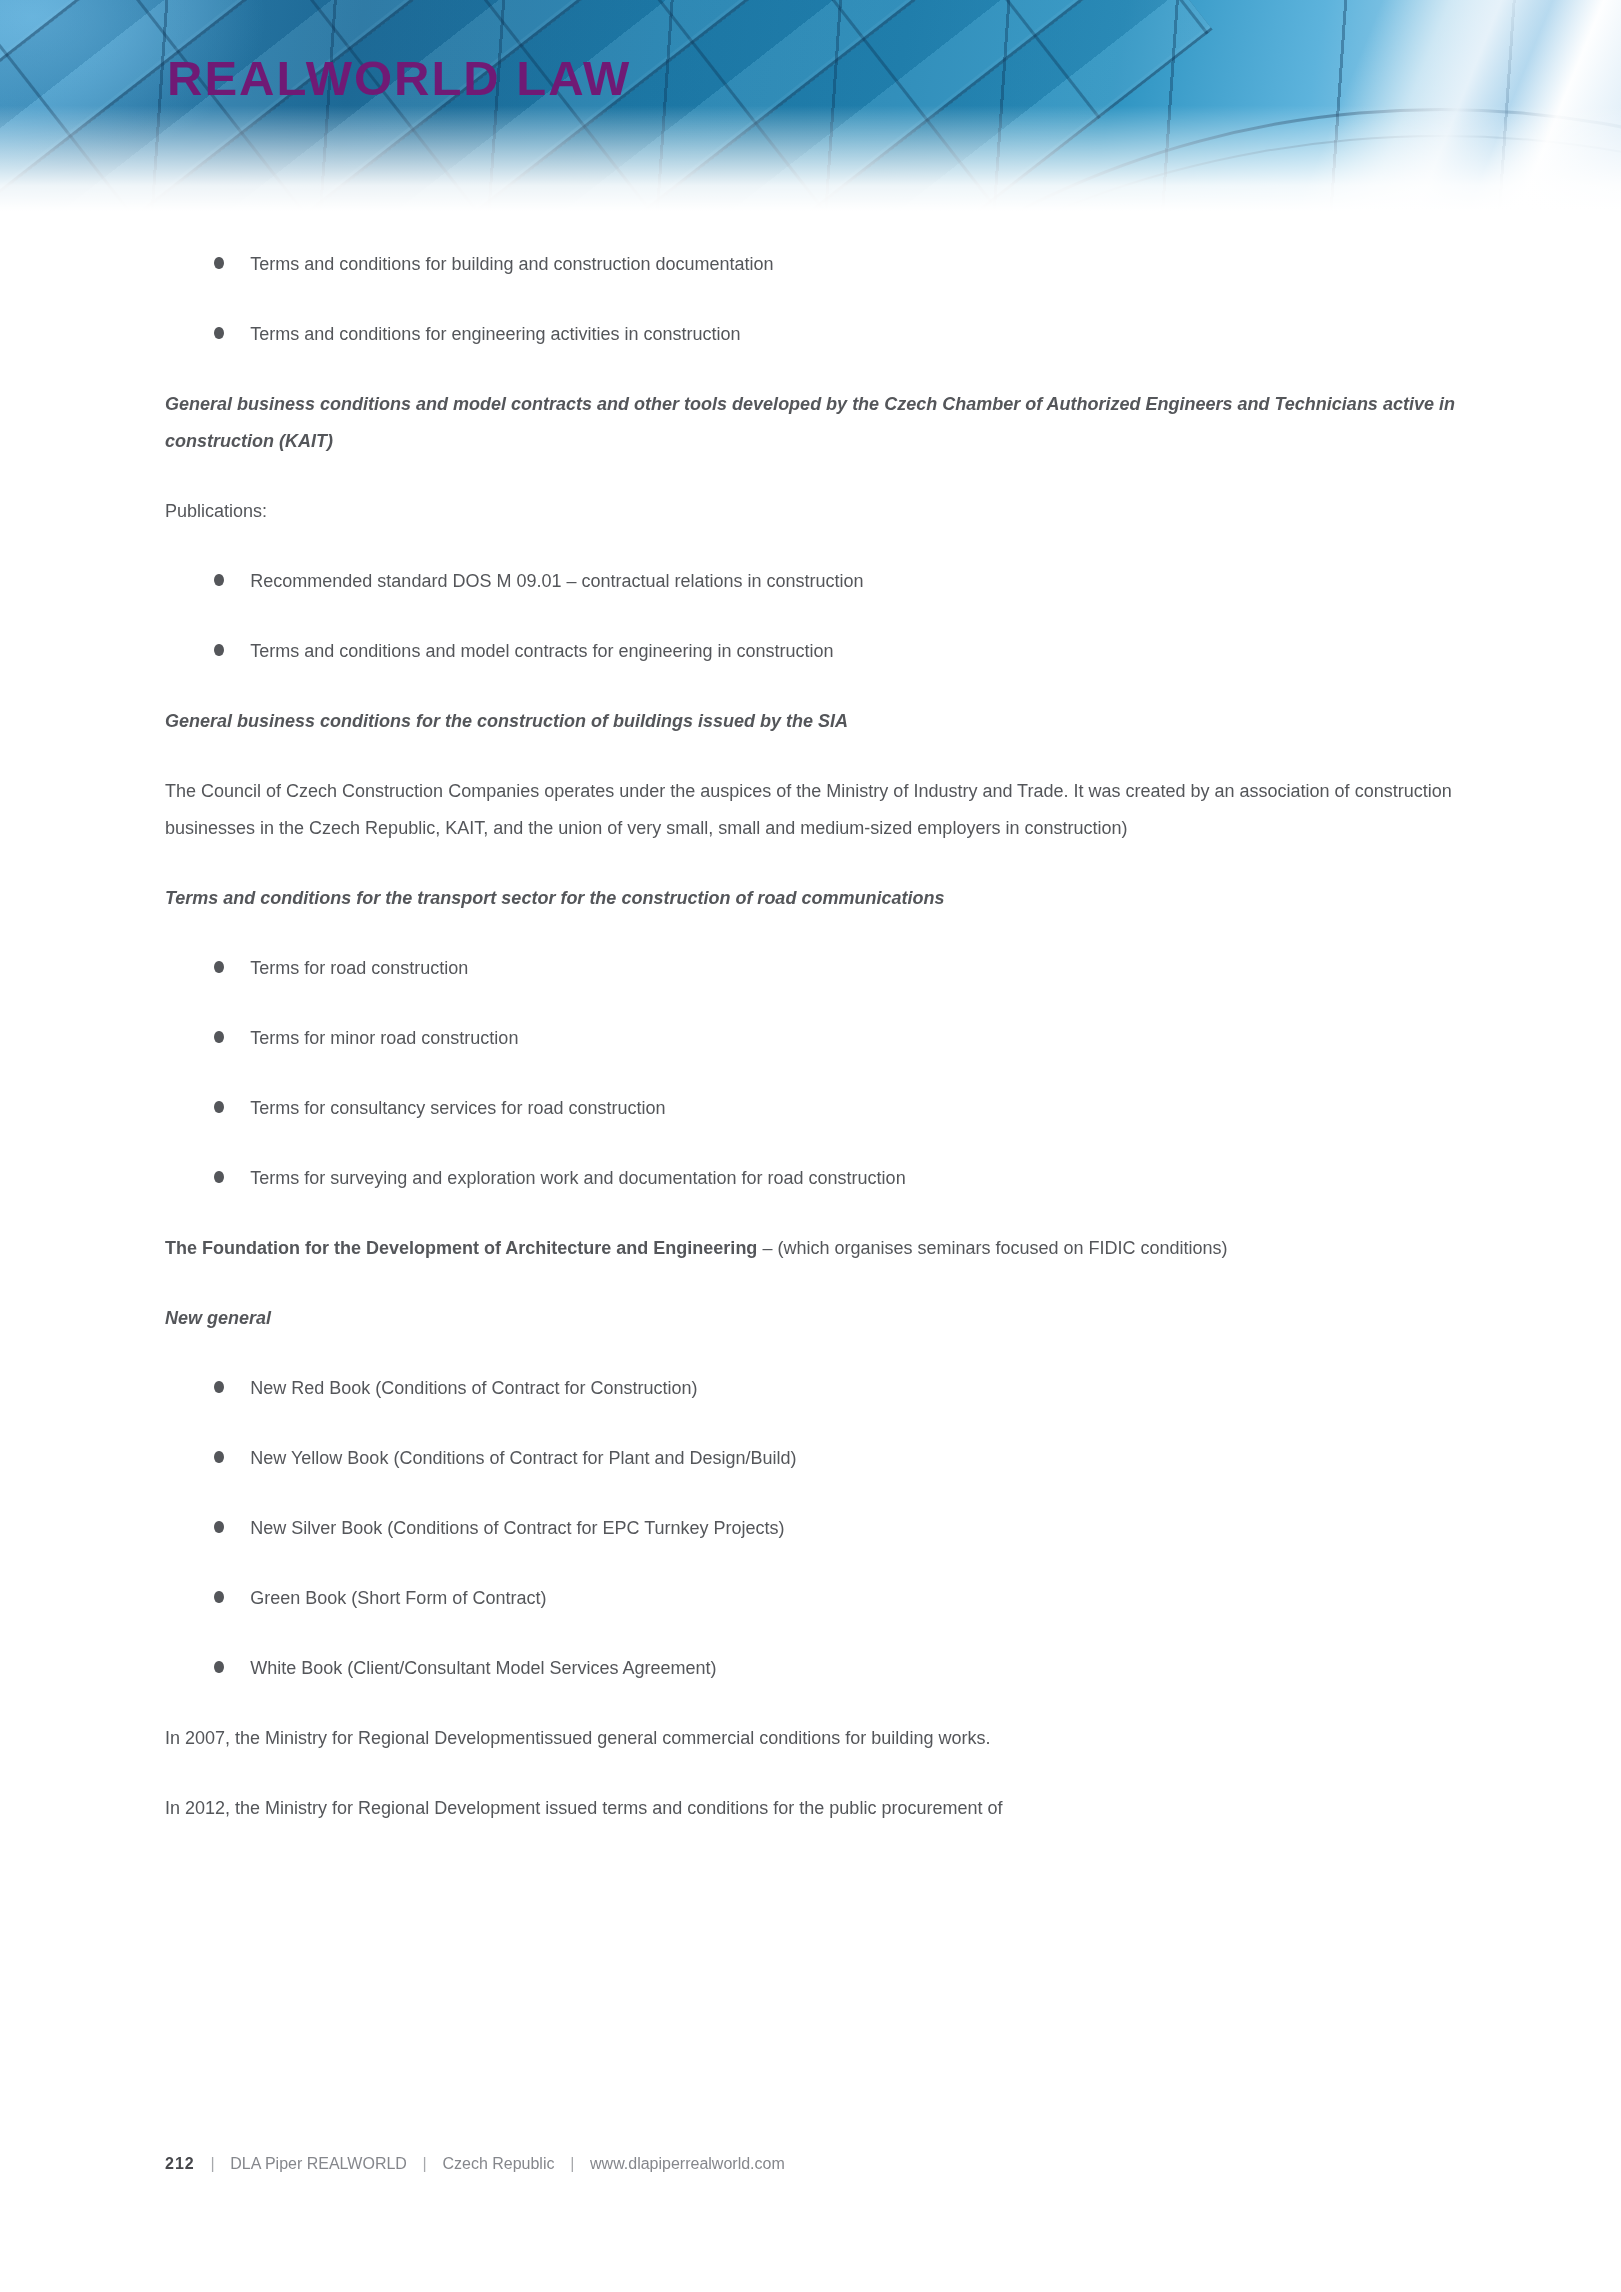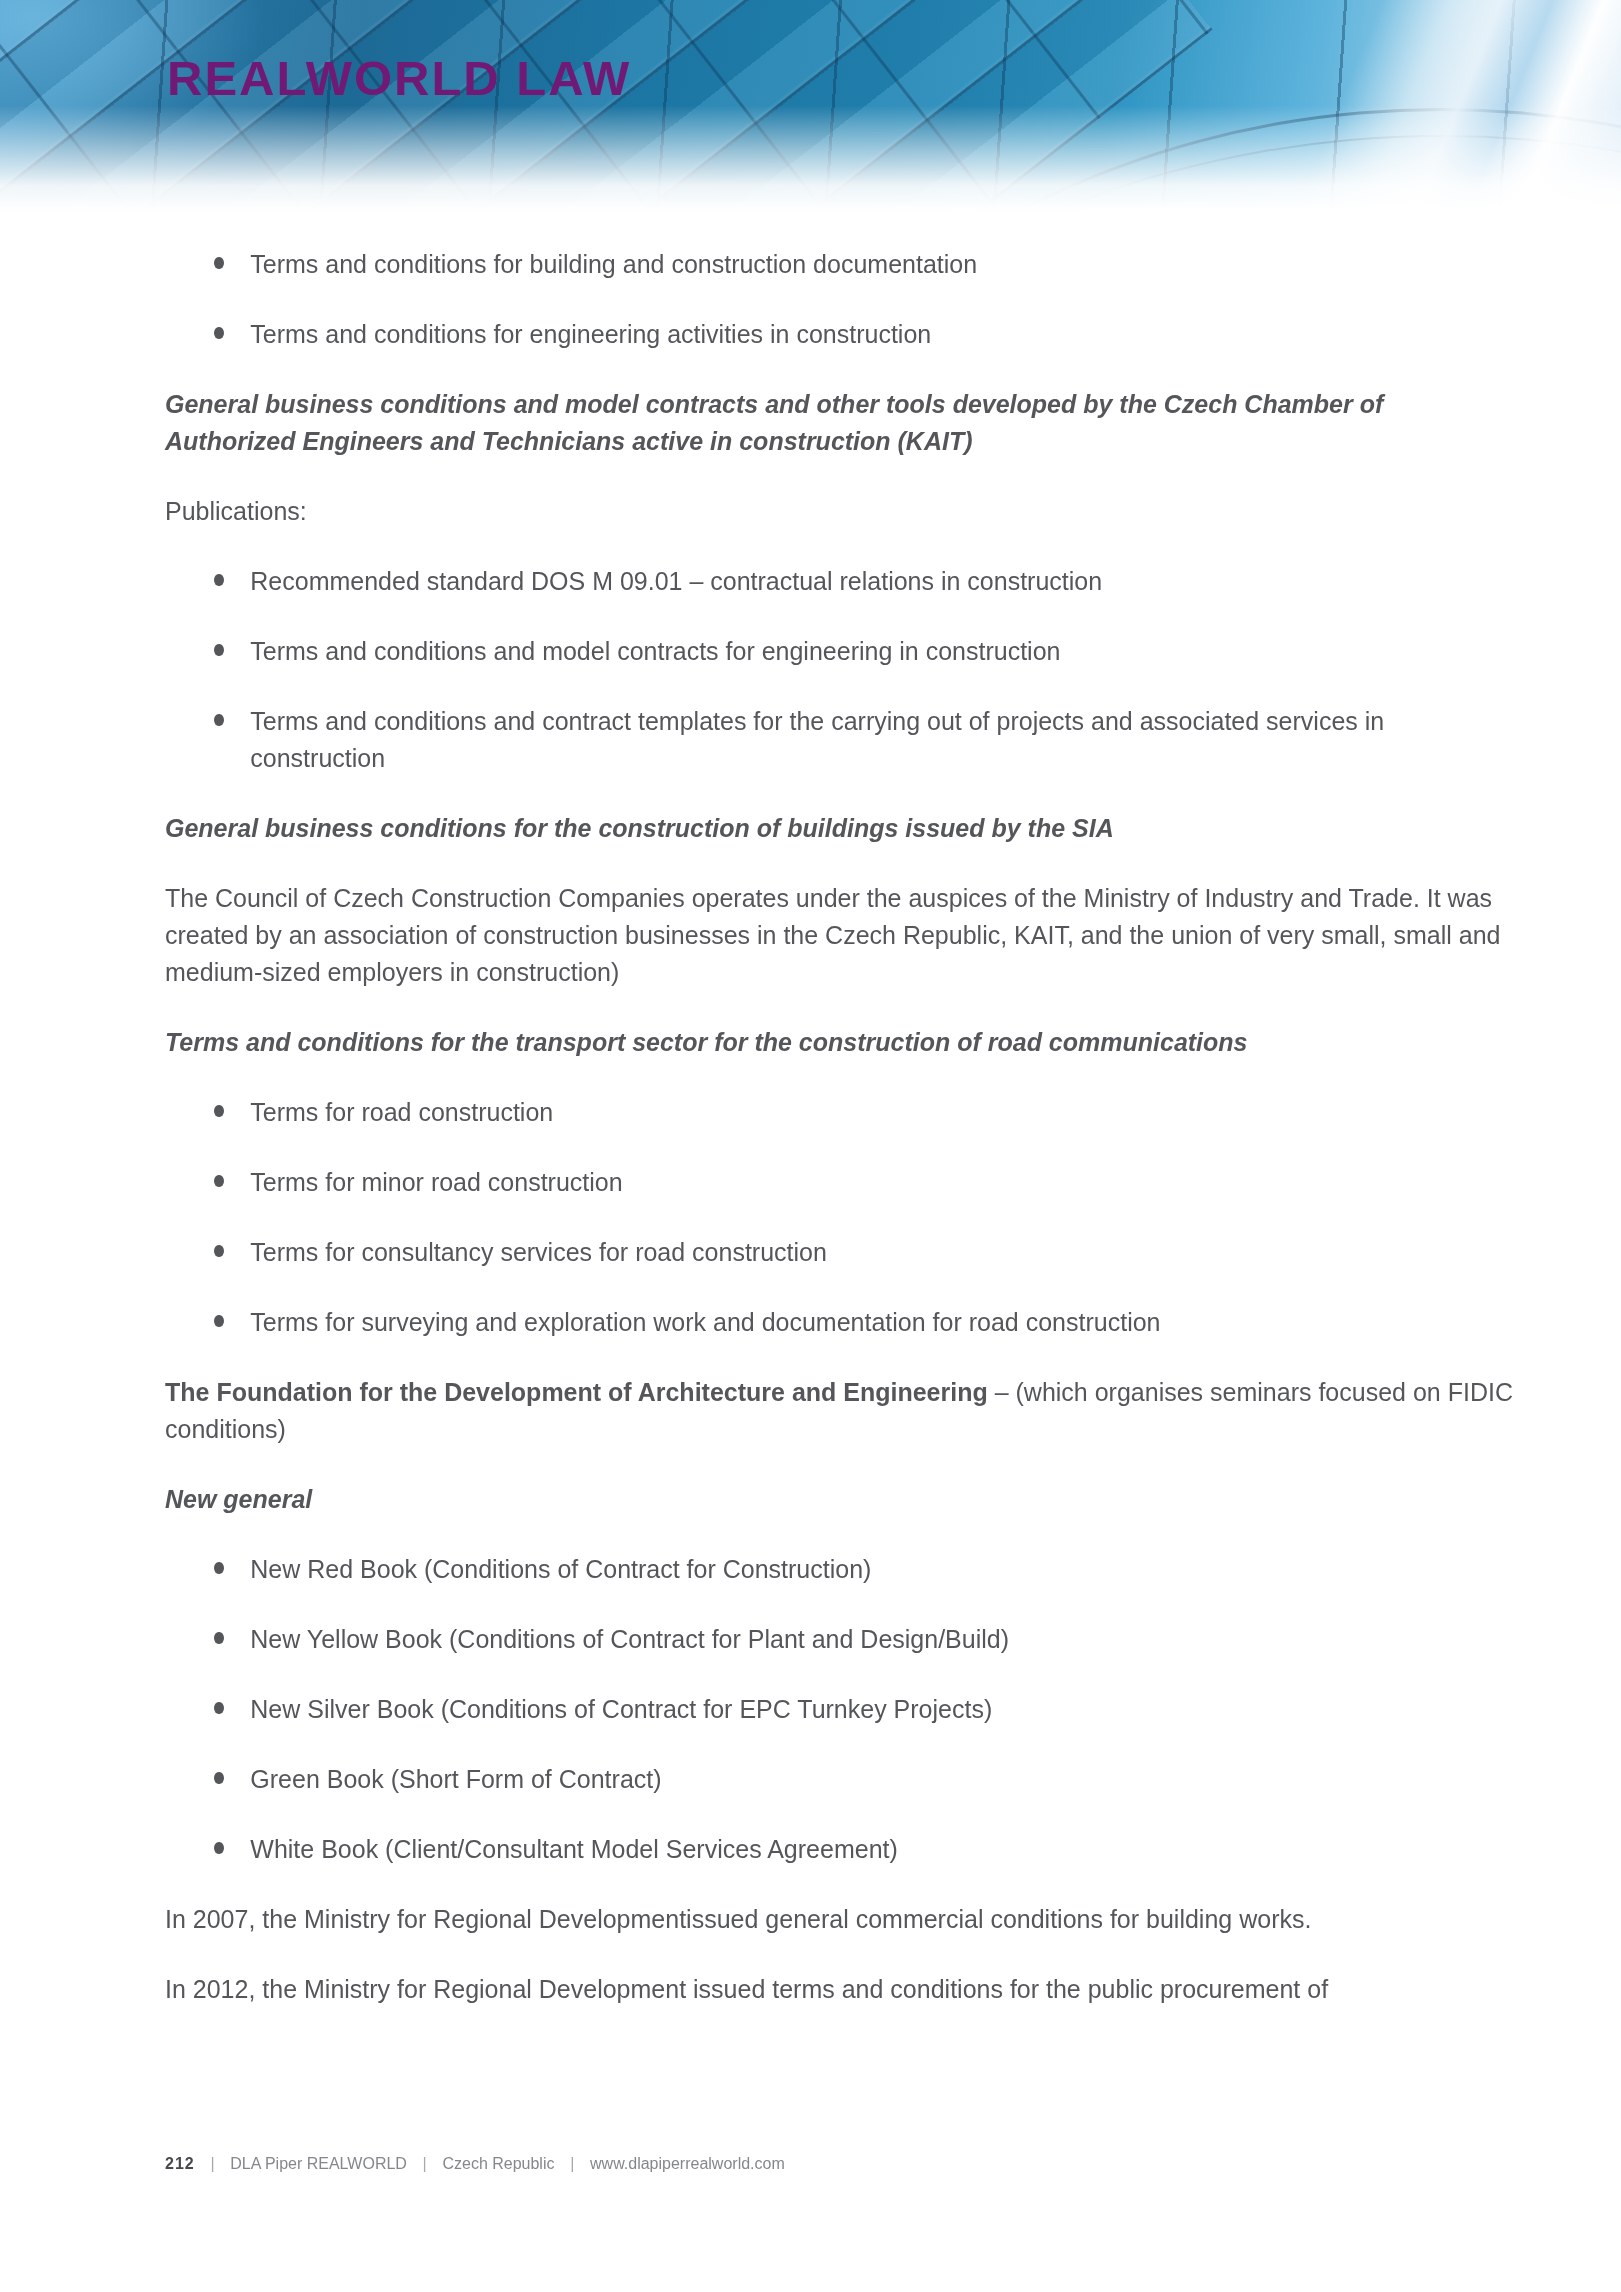--- a/index.html
+++ b/index.html
@@ -93,21 +93,21 @@
   
   .content {
     position: absolute;
     top: 211px;
     left: 165px;
     width: 1351px;
   }
   .content p,
   .content h2,
   .content li {
-    font-size: 25px;
+    font-size: 18px;
     line-height: 37px;
     margin: 0 0 33px 0;
   }
   .content h2 {
     font-weight: 700;
     font-style: italic;
   }
   .hm-bold {
     font-weight: 700;
   }
@@ -183,24 +183,20 @@
 
   <ul class="bullets">
     <li>
       <span class="bullet"></span>
       <span class="li-text">Recommended standard DOS M 09.01 – contractual relations in construction</span>
     </li>
     <li>
       <span class="bullet"></span>
       <span class="li-text">Terms and conditions and model contracts for engineering in construction</span>
     </li>
-    <li>
-      <span class="bullet"></span>
-      <span class="li-text">Terms and conditions and contract templates for the carrying out of projects and associated services in construction</span>
-    </li>
   </ul>
 
   <h2>General business conditions for the construction of buildings issued by the SIA</h2>
 
   <p>The Council of Czech Construction Companies operates under the auspices of the Ministry of Industry and Trade. It was created by an association of construction businesses in the Czech Republic, KAIT, and the union of very small, small and medium-sized employers in construction)</p>
 
   <h2>Terms and conditions for the transport sector for the construction of road communications</h2>
 
   <ul class="bullets">
     <li>

